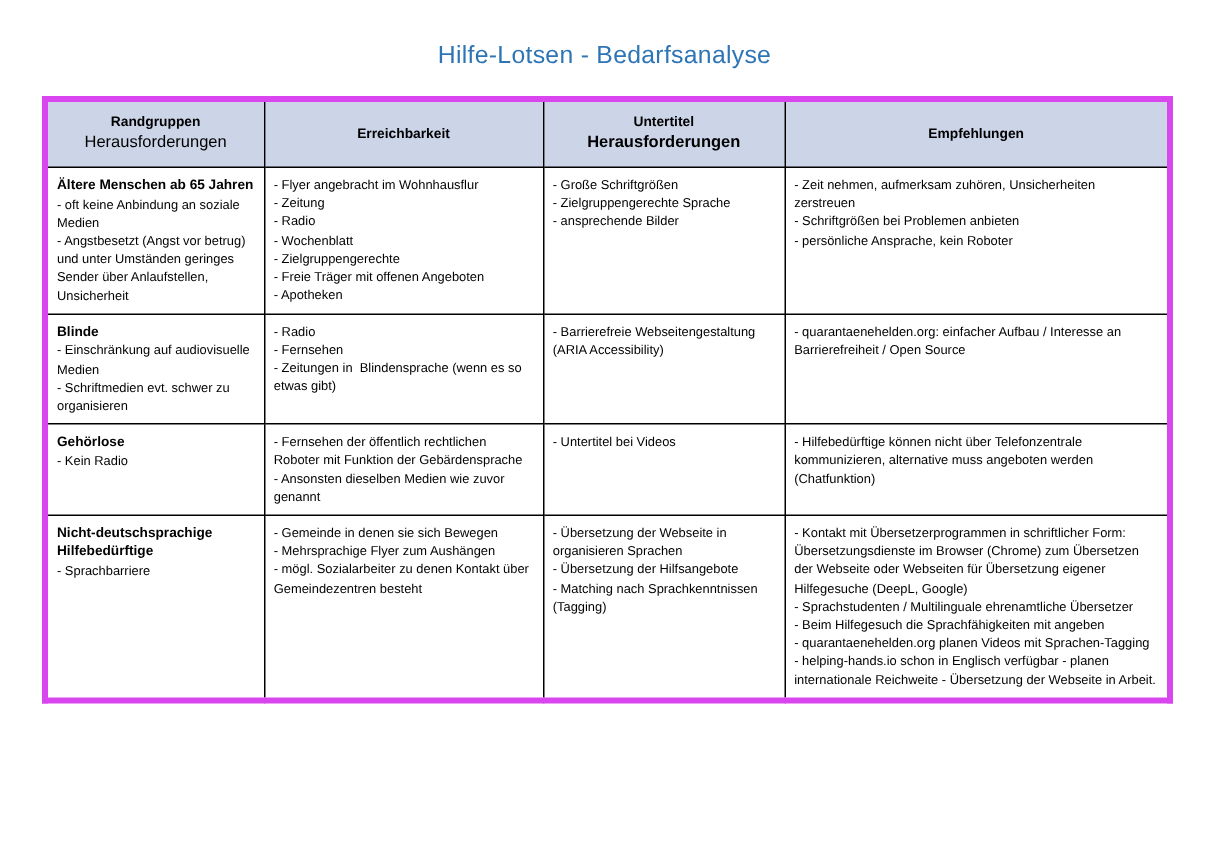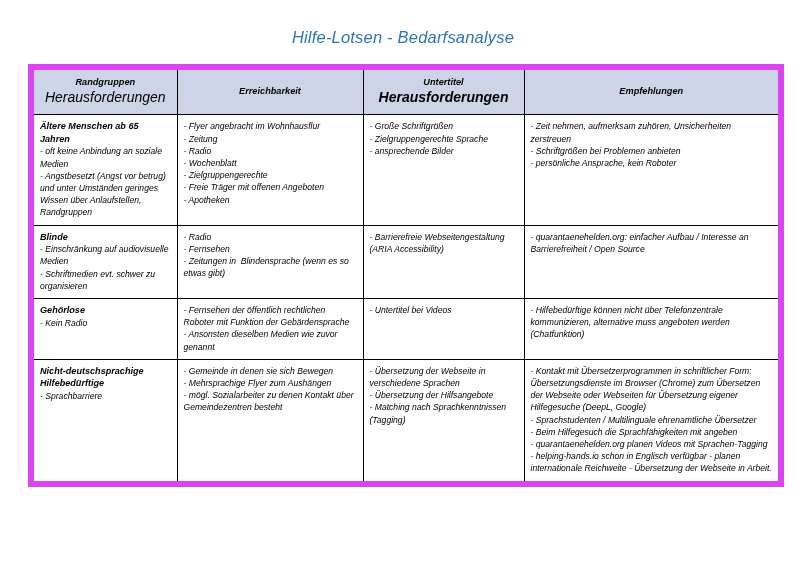--- a/index.html
+++ b/index.html
@@ -11,21 +11,20 @@
     height: 570px;
     background: #ffffff;
     font-family: "Liberation Sans", sans-serif;
     overflow: hidden;
   }
   .page {
     position: relative;
     width: 806px;
     height: 490px;
     box-sizing: border-box;
-    font-style: italic;
   }
   .doc-title {
     text-align: center;
     color: #2e75b6;
     font-size: 16.5px;
     font-weight: normal;
     letter-spacing: 0.2px;
     padding-top: 28px;
     padding-bottom: 0;
     margin: 0;
@@ -34,21 +33,21 @@
   .table-wrap {
     position: absolute;
     left: 28px;
     top: 64px;
     width: 750px;
   }
   table.matrix {
     border-collapse: collapse;
     width: 750px;
     table-layout: fixed;
-    border: 6px solid #d946ef;
+    border: 4px solid #d946ef;
   }
   table.matrix col.c1 { width: 146px; }
   table.matrix col.c2 { width: 186px; }
   table.matrix col.c3 { width: 161px; }
   table.matrix col.c4 { width: 257px; }
 
   table.matrix th, table.matrix td {
     border: 1px solid #000000;
     vertical-align: top;
     padding: 5px 6px 6px 6px;
@@ -66,21 +65,21 @@
   }
   .hd-main {
     display: block;
     font-weight: bold;
     font-size: 9.2px;
     line-height: 1.35;
   }
   .hd-sub {
     display: block;
     font-weight: normal;
-    font-size: 14px;
+    font-size: 11px;
     line-height: 1.35;
   }
   .hd-sub.bold { font-weight: bold; }
 
   .cell-title {
     font-weight: bold;
     font-size: 9.1px;
     line-height: 1.38;
     display: block;
     margin-bottom: 0px;
@@ -127,21 +126,21 @@
             <span class="hd-sub"></span>
           </th>
         </tr>
       </thead>
       <tbody>
           <tr>
             <td>
               <span class="cell-title">Ältere Menschen ab 65 Jahren</span>
               <span class="lines">
                 <span class="ln">- oft keine Anbindung an soziale Medien</span>
-                <span class="ln">- Angstbesetzt (Angst vor betrug) und unter Umständen geringes Wissen über Anlaufstellen, Randgruppen</span>
+                <span class="ln">- Angstbesetzt (Angst vor betrug) und unter Umständen geringes Sender über Anlaufstellen, Unsicherheit</span>
               </span>
             </td>
             <td>
               <span class="lines">
                 <span class="ln">- Flyer angebracht im Wohnhausflur</span>
                 <span class="ln">- Zeitung</span>
                 <span class="ln">- Radio</span>
                 <span class="ln">- Wochenblatt</span>
                 <span class="ln">- Zielgruppengerechte</span>
                 <span class="ln">- Freie Träger mit offenen Angeboten</span>
@@ -222,21 +221,21 @@
             </td>
             <td>
               <span class="lines">
                 <span class="ln">- Gemeinde in denen sie sich Bewegen</span>
                 <span class="ln">- Mehrsprachige Flyer zum Aushängen</span>
                 <span class="ln">- mögl. Sozialarbeiter zu denen Kontakt über Gemeindezentren besteht</span>
               </span>
             </td>
             <td>
               <span class="lines">
-                <span class="ln">- Übersetzung der Webseite in verschiedene Sprachen</span>
+                <span class="ln">- Übersetzung der Webseite in organisieren Sprachen</span>
                 <span class="ln">- Übersetzung der Hilfsangebote</span>
                 <span class="ln">- Matching nach Sprachkenntnissen (Tagging)</span>
               </span>
             </td>
             <td>
               <span class="lines">
                 <span class="ln">- Kontakt mit Übersetzerprogrammen in schriftlicher Form: Übersetzungsdienste im Browser (Chrome) zum Übersetzen der Webseite oder Webseiten für Übersetzung eigener Hilfegesuche (DeepL, Google)</span>
                 <span class="ln">- Sprachstudenten / Multilinguale ehrenamtliche Übersetzer</span>
                 <span class="ln">- Beim Hilfegesuch die Sprachfähigkeiten mit angeben</span>
                 <span class="ln">- quarantaenehelden.org planen Videos mit Sprachen-Tagging</span>

